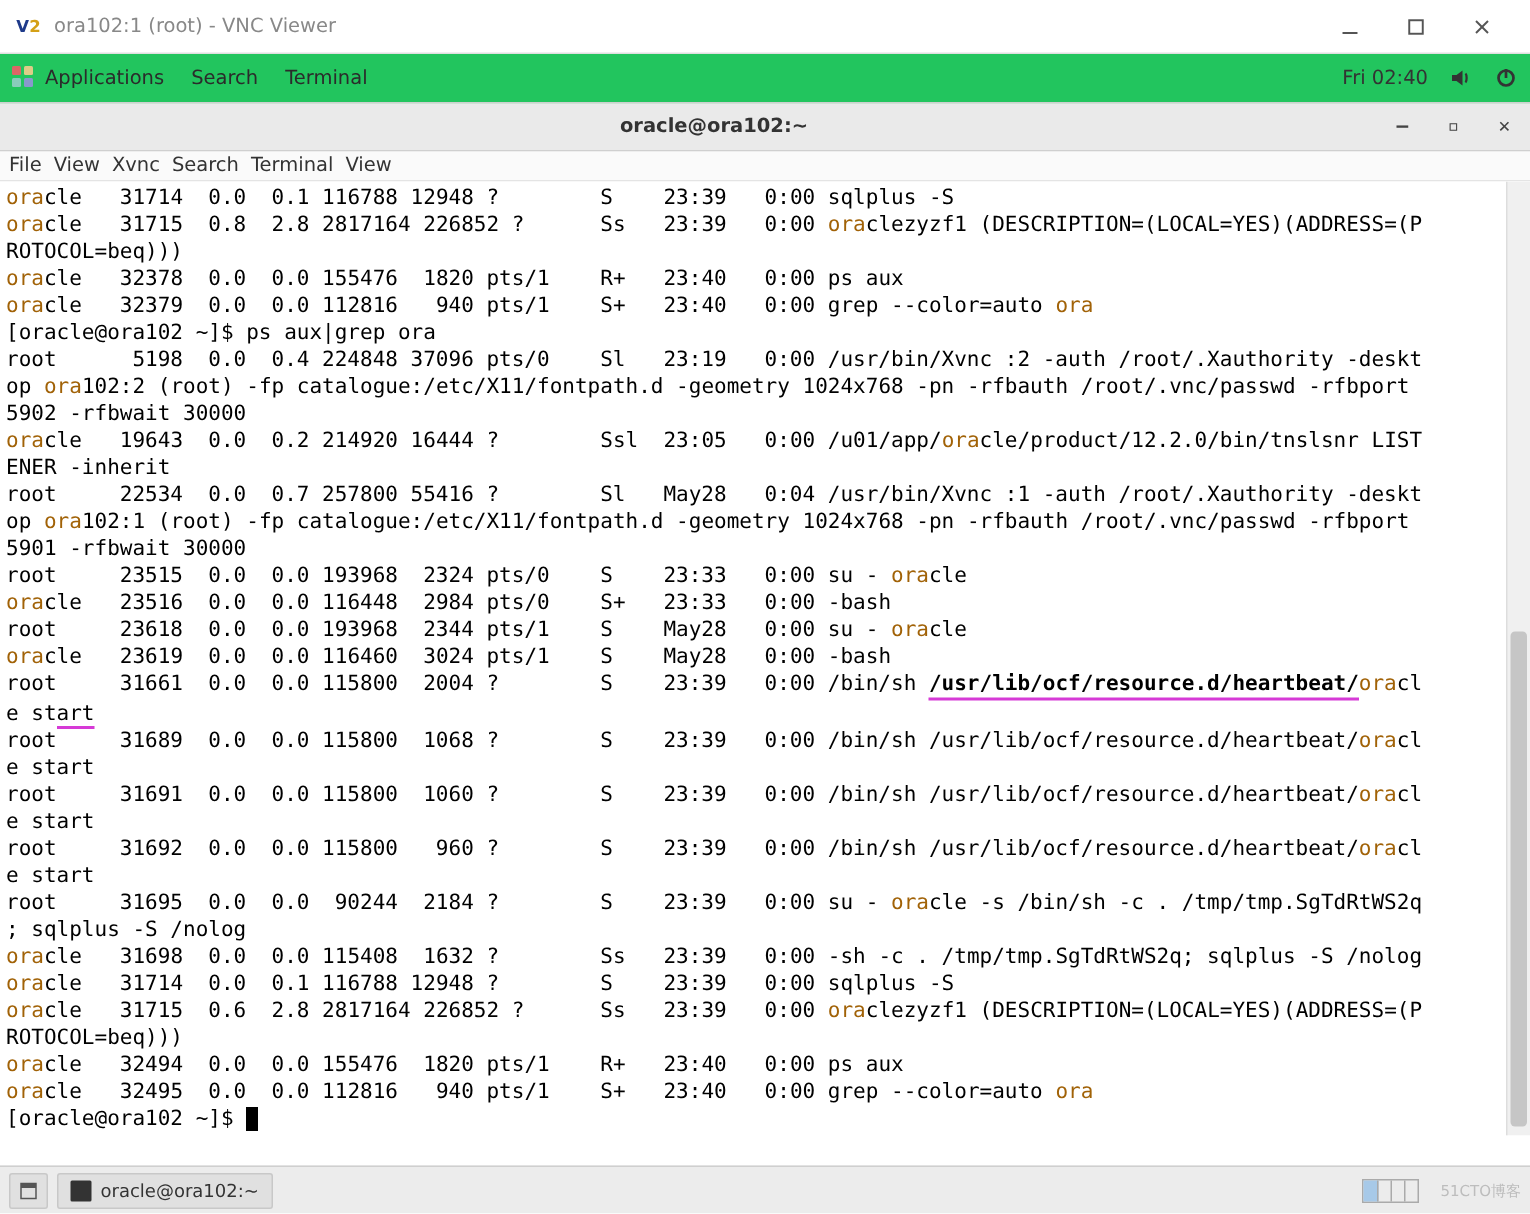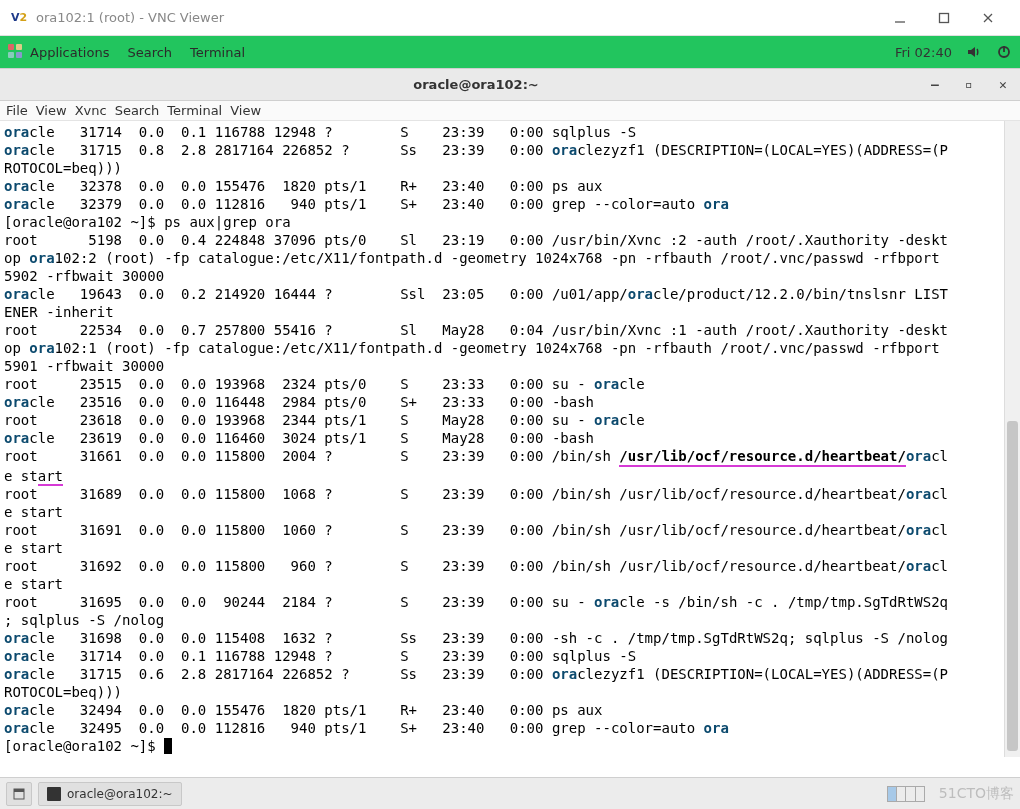--- a/index.html
+++ b/index.html
@@ -104,21 +104,21 @@
     font-size: 14px;
     line-height: 18px;
     color:#000;
     background:#fff;
     white-space: pre;
     padding: 2px 4px 2px 4px;
     height: 636px;
     overflow: hidden;
     position: relative;
   }
-  .term-body .ora-hl { color:#0c4a6e; font-weight:bold; }
+  .term-body .ora-hl { color:#a16207; font-weight:normal; }
   .term-body .underline-mag-small {
     border-bottom: 2px solid #d63ad6;
     padding-bottom:0;
   }
   .term-line { display:block; }
   .mag-underline {
     display:inline-block;
     border-bottom:2px solid #d63ad6;
     font-weight:bold;
   }
@@ -173,21 +173,21 @@
   .ws-indicator {
     margin-left:auto;
     width:38px; height:16px;
     display:flex;
     border:1px solid #aaa;
   }
   .ws-indicator i{flex:1;border-right:1px solid #aaa;}
   .ws-indicator i:first-child{background:#a7c9e8;}
   .ws-indicator i:last-child{border:none;}
   .watermark {
-    font-size:14px; color:#bdbdbd;
+    font-size:10px; color:#bdbdbd;
     margin-left:8px;
     display:flex; align-items:center; gap:2px;
   }
 </style>
 </head>
 <body>
 
 <div class="vnc-titlebar">
   <span class="vnc-logo">V<span class="c">2</span></span>
   <span class="vnc-title">ora102:1 (root) - VNC Viewer</span>

